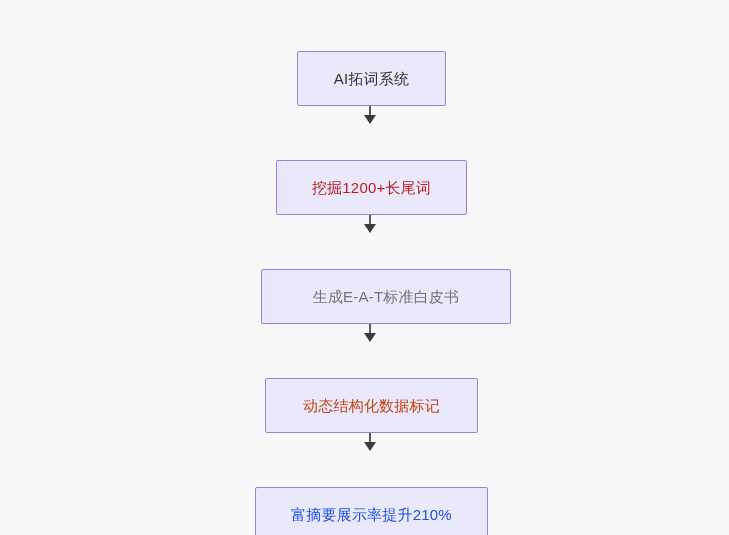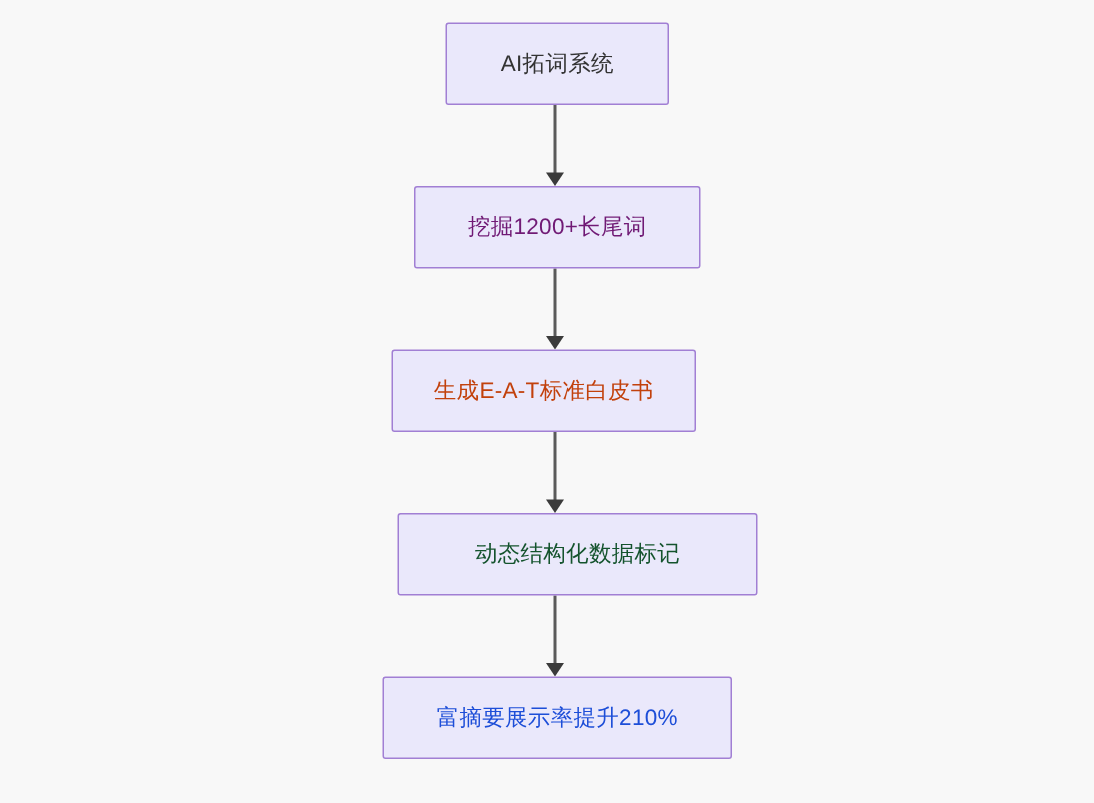--- a/index.html
+++ b/index.html
@@ -28,20 +28,21 @@
     border-radius: 2px;
     display: flex;
     align-items: center;
     justify-content: center;
     color: #333333;
     font-size: 15px;
     line-height: 1;
     letter-spacing: 0.2px;
     white-space: nowrap;
     user-select: none;
+    margin-top: 36px;
   }
   .node-label {
     display: block;
   }
   .edge {
     position: absolute;
     width: 18px;
     pointer-events: none;
   }
   .edge-line {
@@ -77,25 +78,25 @@
       <div class="edge-line" style="height: 46px; background: rgb(90, 90, 90);"></div>
       <div class="edge-head" style="top: 45px;"></div>
     </div>
     <div class="edge" style="left: 361px; top: 397px; height: 54px;">
       <div class="edge-line" style="height: 46px; background: rgb(90, 90, 90);"></div>
       <div class="edge-head" style="top: 45px;"></div>
     </div>
     <div class="node" style="left: 297px; top: 15px; width: 149px; background: rgb(234, 232, 251); border-color: rgb(161, 127, 212); color: rgb(51, 51, 51);">
       <span class="node-label">AI拓词系统</span>
     </div>
-    <div class="node" style="left: 276px; top: 124px; width: 191px; background: rgb(234, 232, 251); border-color: rgb(161, 127, 212); color: #701a75;">
+    <div class="node" style="left: 276px; top: 124px; width: 191px; background: rgb(234, 232, 251); border-color: rgb(161, 127, 212); color: #b91c1c;">
       <span class="node-label">挖掘1200+长尾词</span>
     </div>
-    <div class="node" style="left: 261px; top: 233px; width: 203px; background: rgb(234, 232, 251); border-color: rgb(161, 127, 212); color: #c2410c;">
+    <div class="node" style="left: 261px; top: 233px; width: 250px; background: rgb(234, 232, 251); border-color: rgb(161, 127, 212); color: #737373;">
       <span class="node-label">生成E-A-T标准白皮书</span>
     </div>
-    <div class="node" style="left: 265px; top: 342px; width: 240px; background: rgb(234, 232, 251); border-color: rgb(161, 127, 212); color: #14532d; justify-content: center;">
+    <div class="node" style="left: 265px; top: 342px; width: 213px; background: rgb(234, 232, 251); border-color: rgb(161, 127, 212); color: #c2410c; justify-content: center;">
       <span class="node-label">动态结构化数据标记</span>
     </div>
     <div class="node" style="left: 255px; top: 451px; width: 233px; background: rgb(234, 232, 251); border-color: rgb(161, 127, 212); color: #1d4ed8;">
       <span class="node-label">富摘要展示率提升210%</span>
     </div>
   </div>
 
 </body></html>

